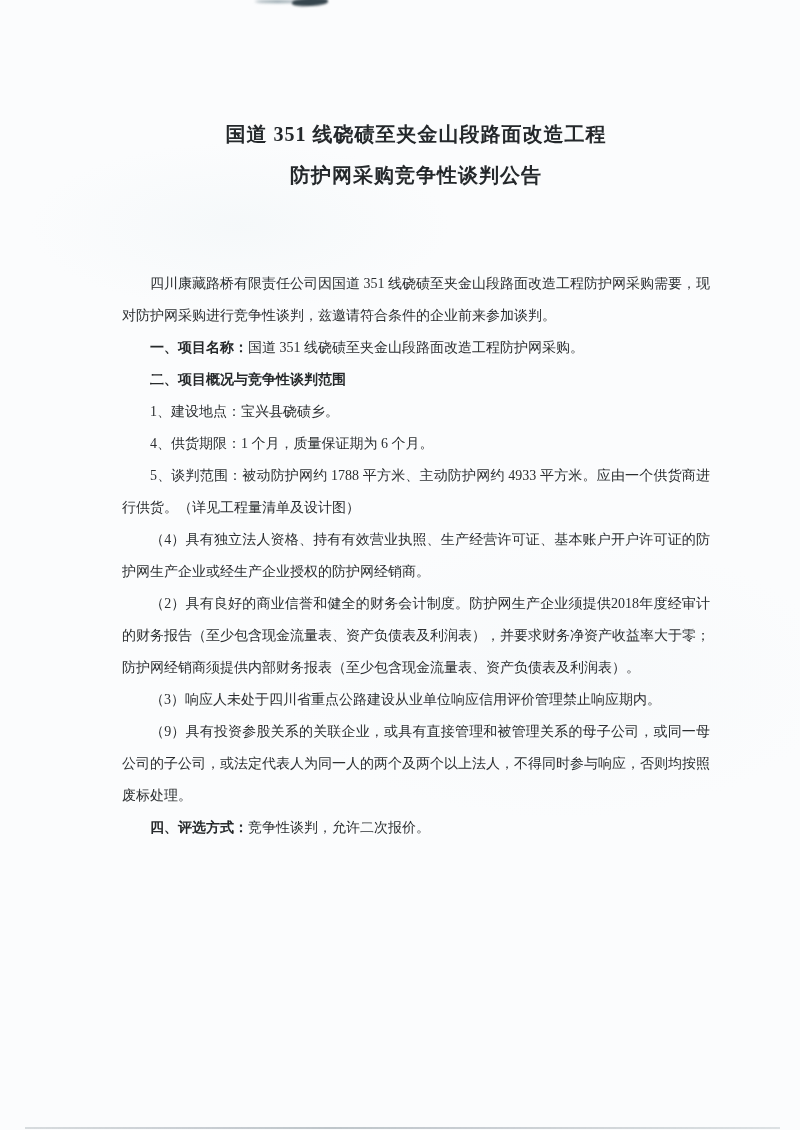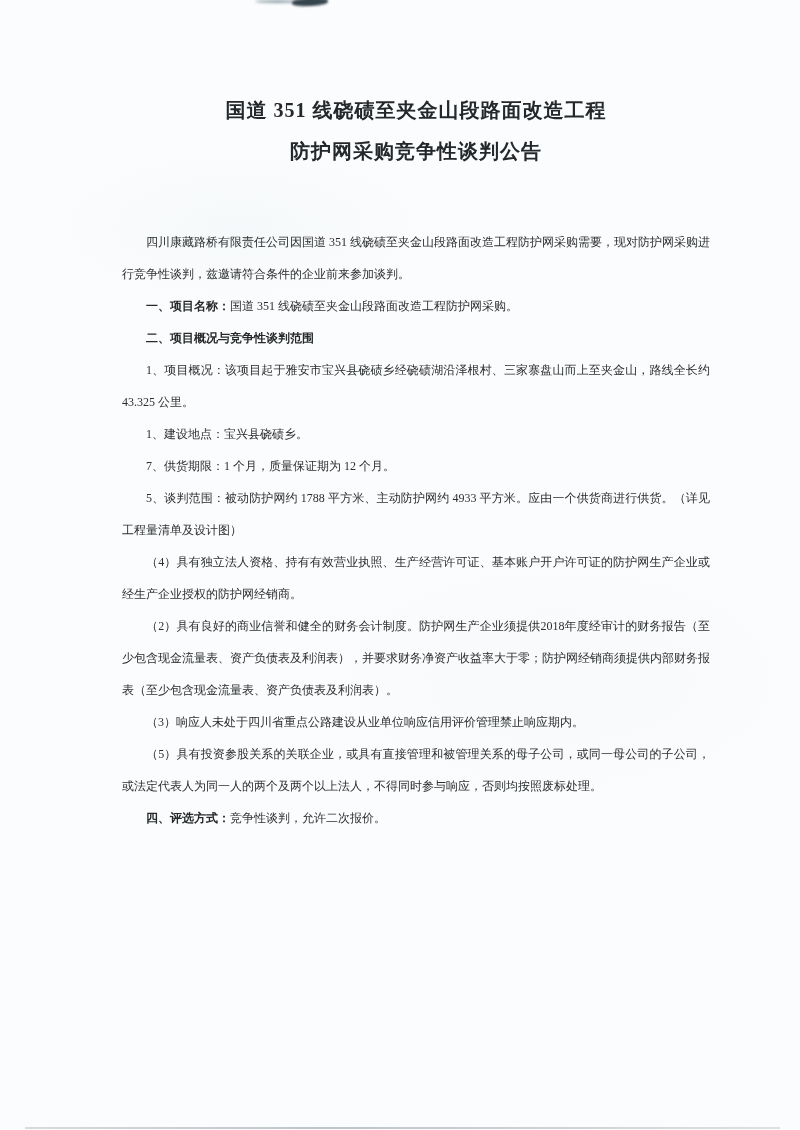--- a/index.html
+++ b/index.html
@@ -12,37 +12,37 @@
     background: #fbfcfd;
     font-family: "Liberation Serif", "DejaVu Serif", serif;
     color: #2b2e30;
     position: relative;
     overflow: hidden;
   }
   .page {
     position: absolute;
     inset: 0;
     box-sizing: border-box;
-    padding: 90px 90px 0 122px;
+    padding: 114px 90px 0 122px;
     background:
       radial-gradient(ellipse 300px 120px at 30% 20%, rgba(235,242,244,0.35), rgba(255,255,255,0) 70%),
       radial-gradient(ellipse 400px 200px at 70% 60%, rgba(238,243,246,0.3), rgba(255,255,255,0) 70%),
       #fbfcfd;
   }
   .doc-title {
     text-align: center;
     font-weight: 700;
     font-size: 20px;
     line-height: 41px;
     color: #24282b;
     letter-spacing: 1px;
   }
   .doc-body {
-    margin-top: 54px;
-    font-size: 12px;
+    margin-top: 72px;
+    font-size: 14px;
     line-height: 32px;
     text-align: justify;
     color: #2b2e30;
   }
   .doc-body p {
     margin: 0;
     text-indent: 2em;
   }
   .b {
     font-weight: 700;
@@ -93,30 +93,29 @@
   </div>
 
   <div class="doc-body">
 
     <p><span>四川康藏路桥有限责任公司因国道 351 线硗碛至夹金山段路面改造工程防护网采购需要，现对防护网采购进行竞争性谈判，兹邀请符合条件的企业前来参加谈判。</span></p>
 
     <p><span class="b">一、项目名称：</span><span>国道 351 线硗碛至夹金山段路面改造工程防护网采购。</span></p>
 
     <p class="b">二、项目概况与竞争性谈判范围</p>
 
-    <p>1、项目概况：该项目起于雅安市宝兴县硗碛乡经硗碛湖沿泽根村、三家寨盘山而上至夹金山，路线全长约 43.325 公里。</p>
     <p>1、建设地点：宝兴县硗碛乡。</p>
-    <p>7、供货期限：1 个月，质量保证期为 12 个月。</p>
+    <p>4、供货期限：1 个月，质量保证期为 6 个月。</p>
     <p>5、谈判范围：被动防护网约 1788 平方米、主动防护网约 4933 平方米。应由一个供货商进行供货。（详见工程量清单及设计图）</p>
 
 
     <p>（4）具有独立法人资格、持有有效营业执照、生产经营许可证、基本账户开户许可证的防护网生产企业或经生产企业授权的防护网经销商。</p>
     <p>（2）具有良好的商业信誉和健全的财务会计制度。防护网生产企业须提供2018年度经审计的财务报告（至少包含现金流量表、资产负债表及利润表），并要求财务净资产收益率大于零；防护网经销商须提供内部财务报表（至少包含现金流量表、资产负债表及利润表）。</p>
     <p>（3）响应人未处于四川省重点公路建设从业单位响应信用评价管理禁止响应期内。</p>
-    <p>（5）具有投资参股关系的关联企业，或具有直接管理和被管理关系的母子公司，或同一母公司的子公司，或法定代表人为同一人的两个及两个以上法人，不得同时参与响应，否则均按照废标处理。</p>
+    <p>（9）具有投资参股关系的关联企业，或具有直接管理和被管理关系的母子公司，或同一母公司的子公司，或法定代表人为同一人的两个及两个以上法人，不得同时参与响应，否则均按照废标处理。</p>
 
 
     <p><span class="b">四、评选方式：</span><span>竞争性谈判，允许二次报价。</span></p>
 
   </div>
 
   <div class="bottom-edge"></div>
 </div>
 
 </body></html>

